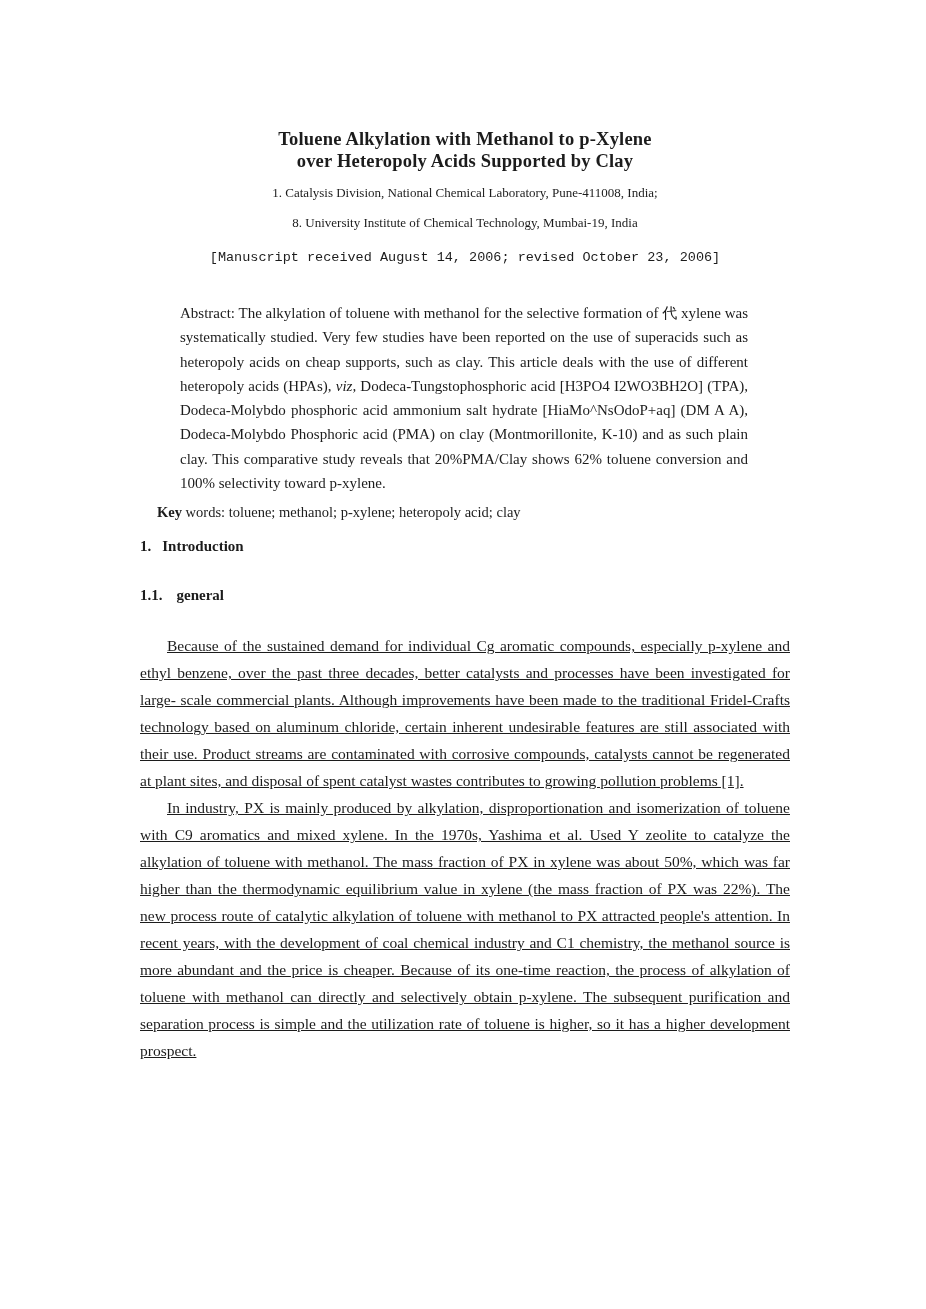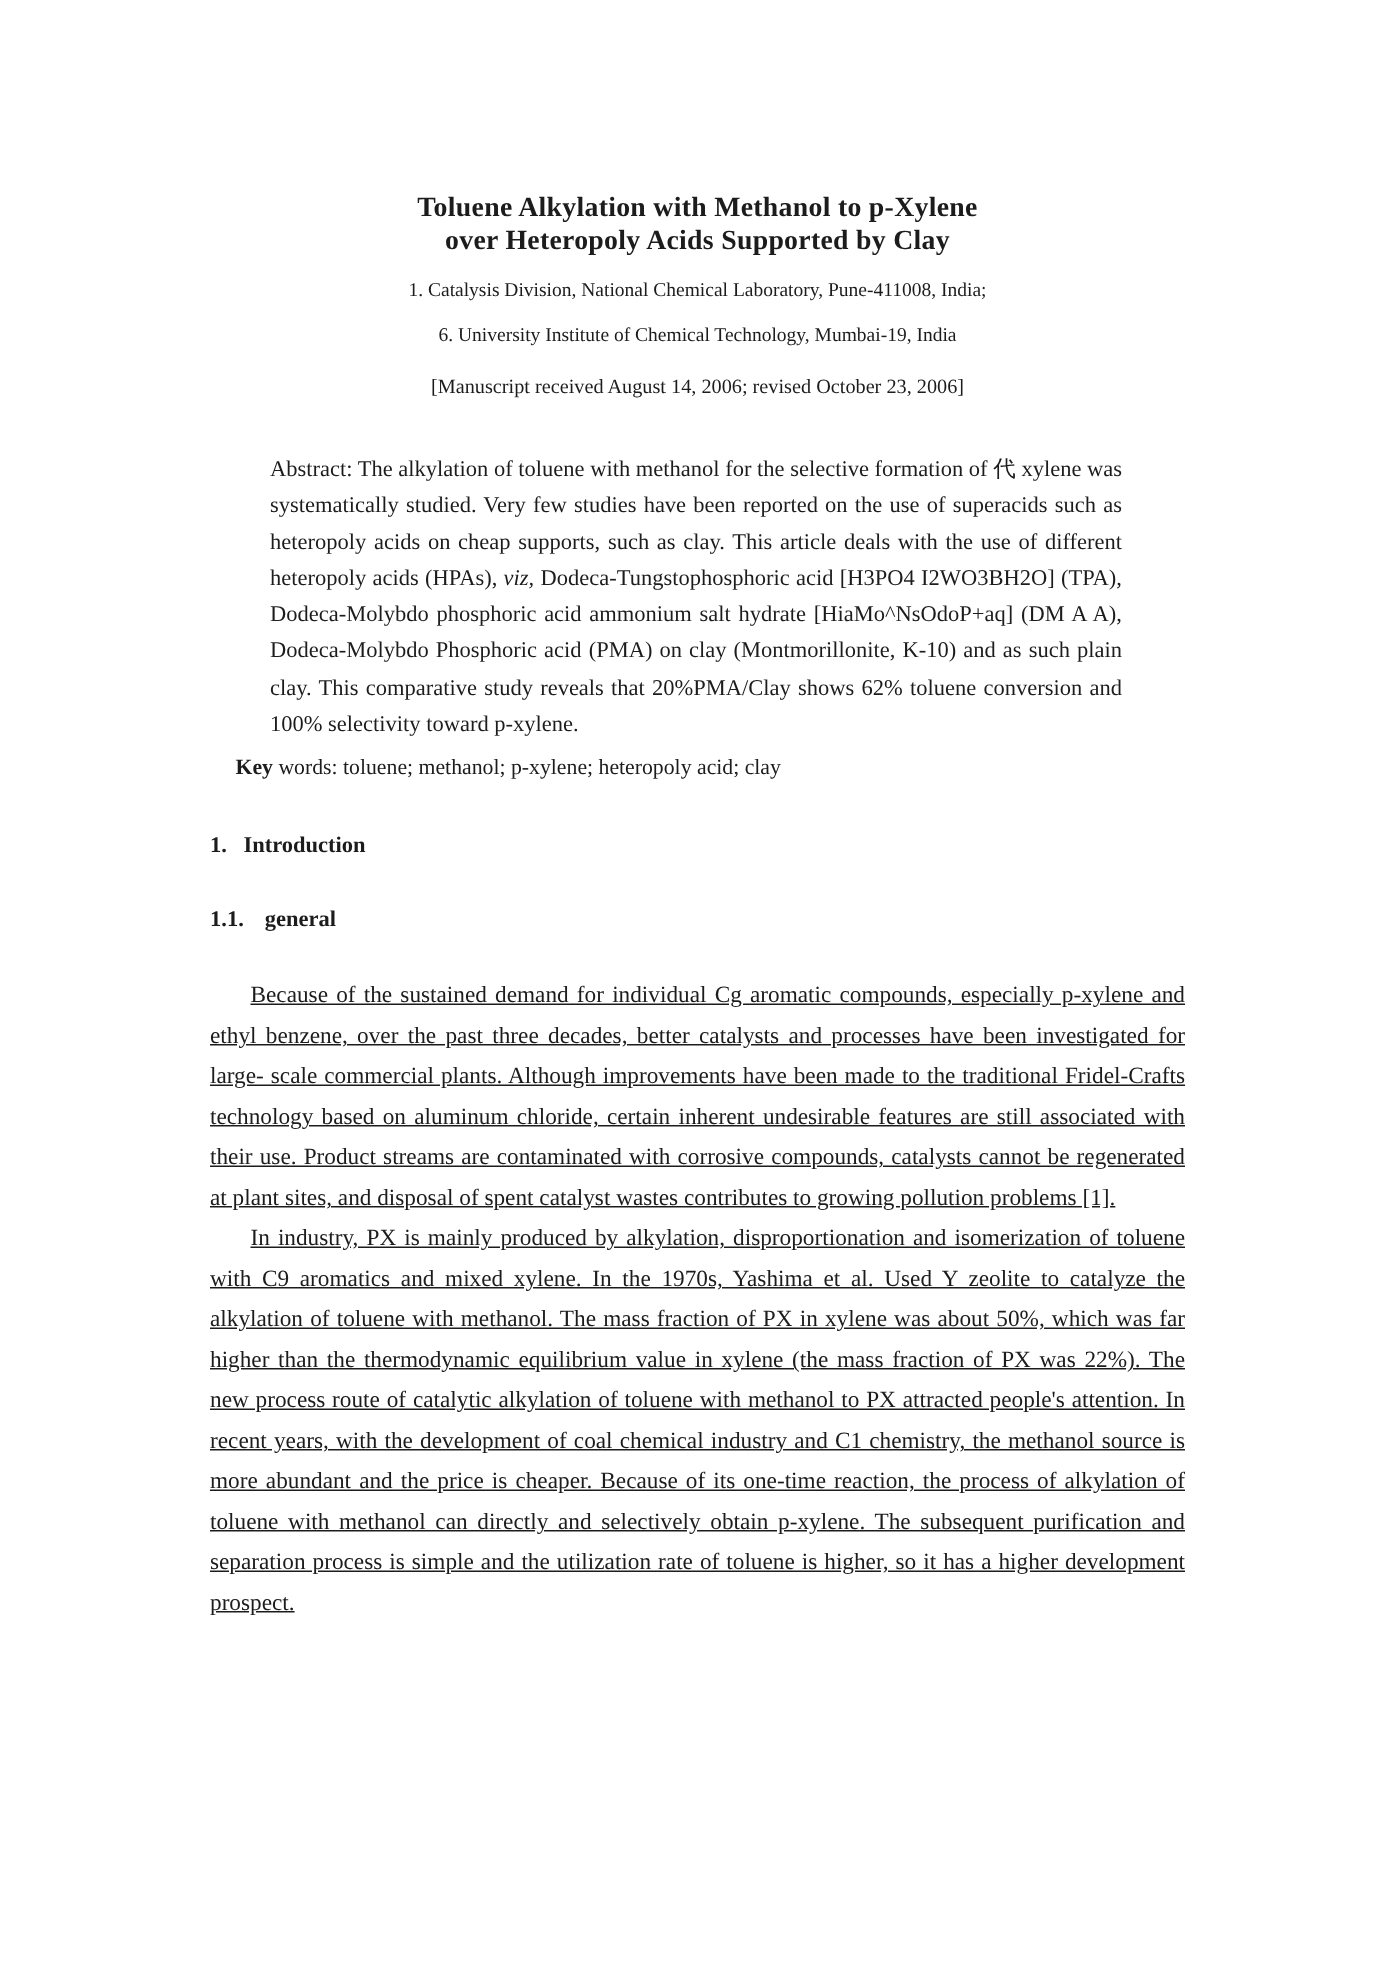--- a/index.html
+++ b/index.html
@@ -41,41 +41,42 @@
     font-size: 13px;
     line-height: 16px;
   }
   #affil1 { margin-top: 13px; }
   #affil2 { margin-top: 14px; }
   .manuscript {
     margin-top: 18px;
     text-align: center;
     font-size: 13.5px;
     line-height: 17px;
+    font-family: Liberation Mono, monospace;
   }
   .abstract {
     margin: 35px 42px 0 40px;
     width: 568px;
     font-size: 15px;
     line-height: 24.3px;
     text-align: justify;
   }
   .abstract .viz { font-style: italic; }
   .keywords {
     margin-top: 8px;
     font-size: 14.5px;
     line-height: 19px;
   }
   .keywords .kw-bold { font-weight: 700; margin-left: 17px; }
   .sec-heading {
     font-weight: 700;
     font-size: 15px;
     line-height: 19px;
   }
-  #sec1 { margin-top: 33px; }
+  #sec1 { margin-top: 15px; }
   #sec11 { margin-top: 30px; }
   .sec-heading .sec-num { display: inline-block; }
   #sec1 .sec-num { margin-right: 11px; }
   #sec11 .sec-num { margin-right: 14px; }
   .body-para {
     margin: 0;
     font-size: 15.5px;
     line-height: 27px;
     text-align: justify;
     text-indent: 27px;
@@ -87,21 +88,21 @@
 <body>
 
 <div class="page">
   <div class="content">
 
     <div id="title1" class="title-line">Toluene Alkylation with Methanol to p-Xylene</div>
     <div id="title2" class="title-line">over Heteropoly Acids Supported by Clay</div>
 
 
     <div id="affil1" class="affil">1. Catalysis Division, National Chemical Laboratory, Pune-411008, India;</div>
-    <div id="affil2" class="affil">6. University Institute of Chemical Technology, Mumbai-19, India</div>
+    <div id="affil2" class="affil">8. University Institute of Chemical Technology, Mumbai-19, India</div>
 
     <div class="manuscript">[Manuscript received August 14, 2006; revised October 23, 2006]</div>
 
     <div class="abstract"><span>Abstract: The alkylation of toluene with methanol for the selective formation of 代 xylene was systematically studied. Very few studies have been reported on the use of superacids such as heteropoly acids on cheap supports, such as clay. This article deals with the use of different heteropoly acids (HPAs), </span><span class="viz">viz,</span><span> Dodeca-Tungstophosphoric acid [H3PO4 I2WO3BH2O] (TPA), Dodeca-Molybdo phosphoric acid ammonium salt hydrate [HiaMo^NsOdoP+aq] (DM A A), Dodeca-Molybdo Phosphoric acid (PMA) on clay (Montmorillonite, K-10) and as such plain clay. This comparative study reveals that 20%PMA/Clay shows 62% toluene conversion and 100% selectivity toward p-xylene.</span></div>
 
     <div class="keywords"><span class="kw-bold">Key</span><span> words: toluene; methanol; p-xylene; heteropoly acid; clay</span></div>
 
     <div id="sec1" class="sec-heading"><span class="sec-num">1.</span><span>Introduction</span></div>
 
     <div id="sec11" class="sec-heading"><span class="sec-num">1.1.</span><span>general</span></div>

